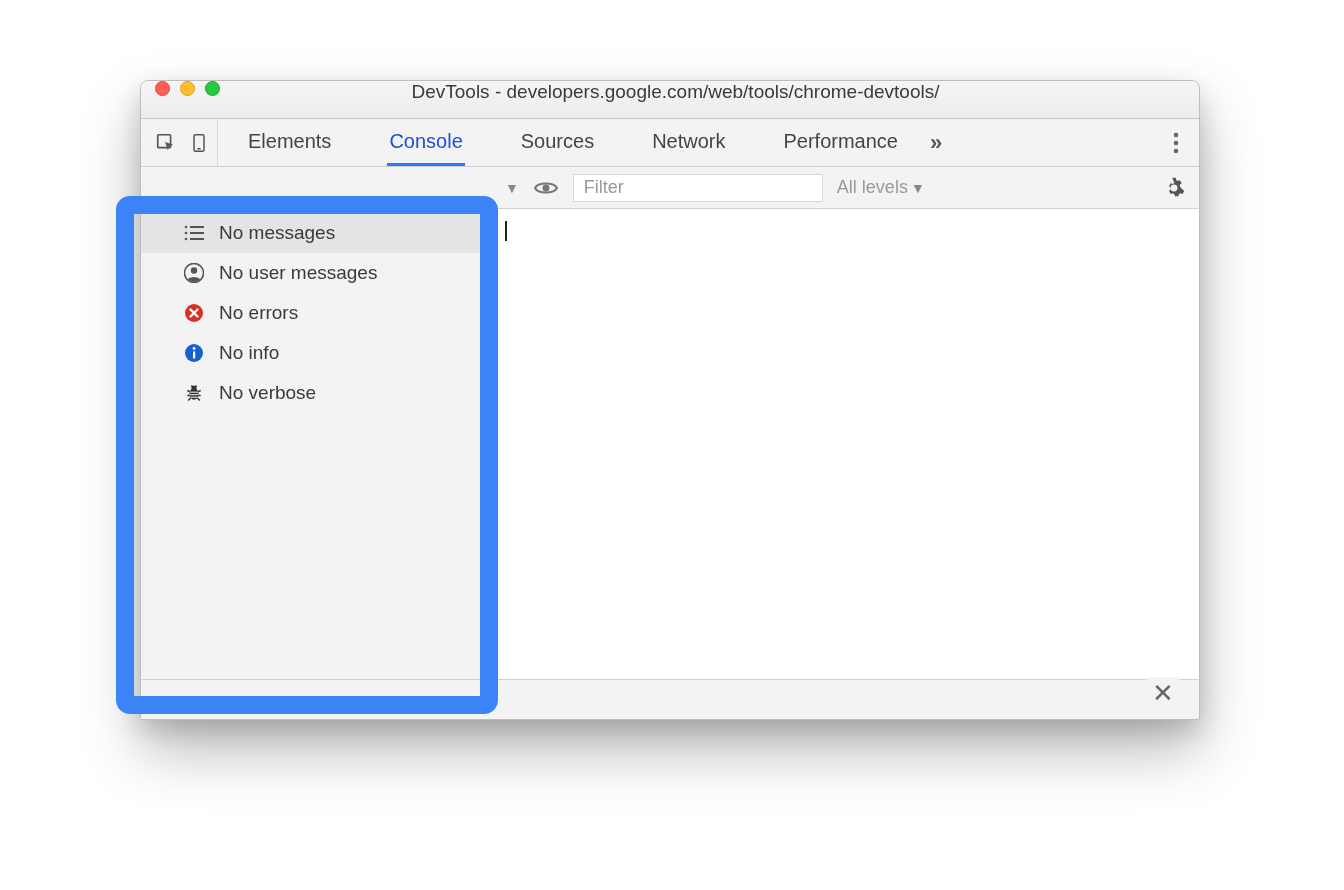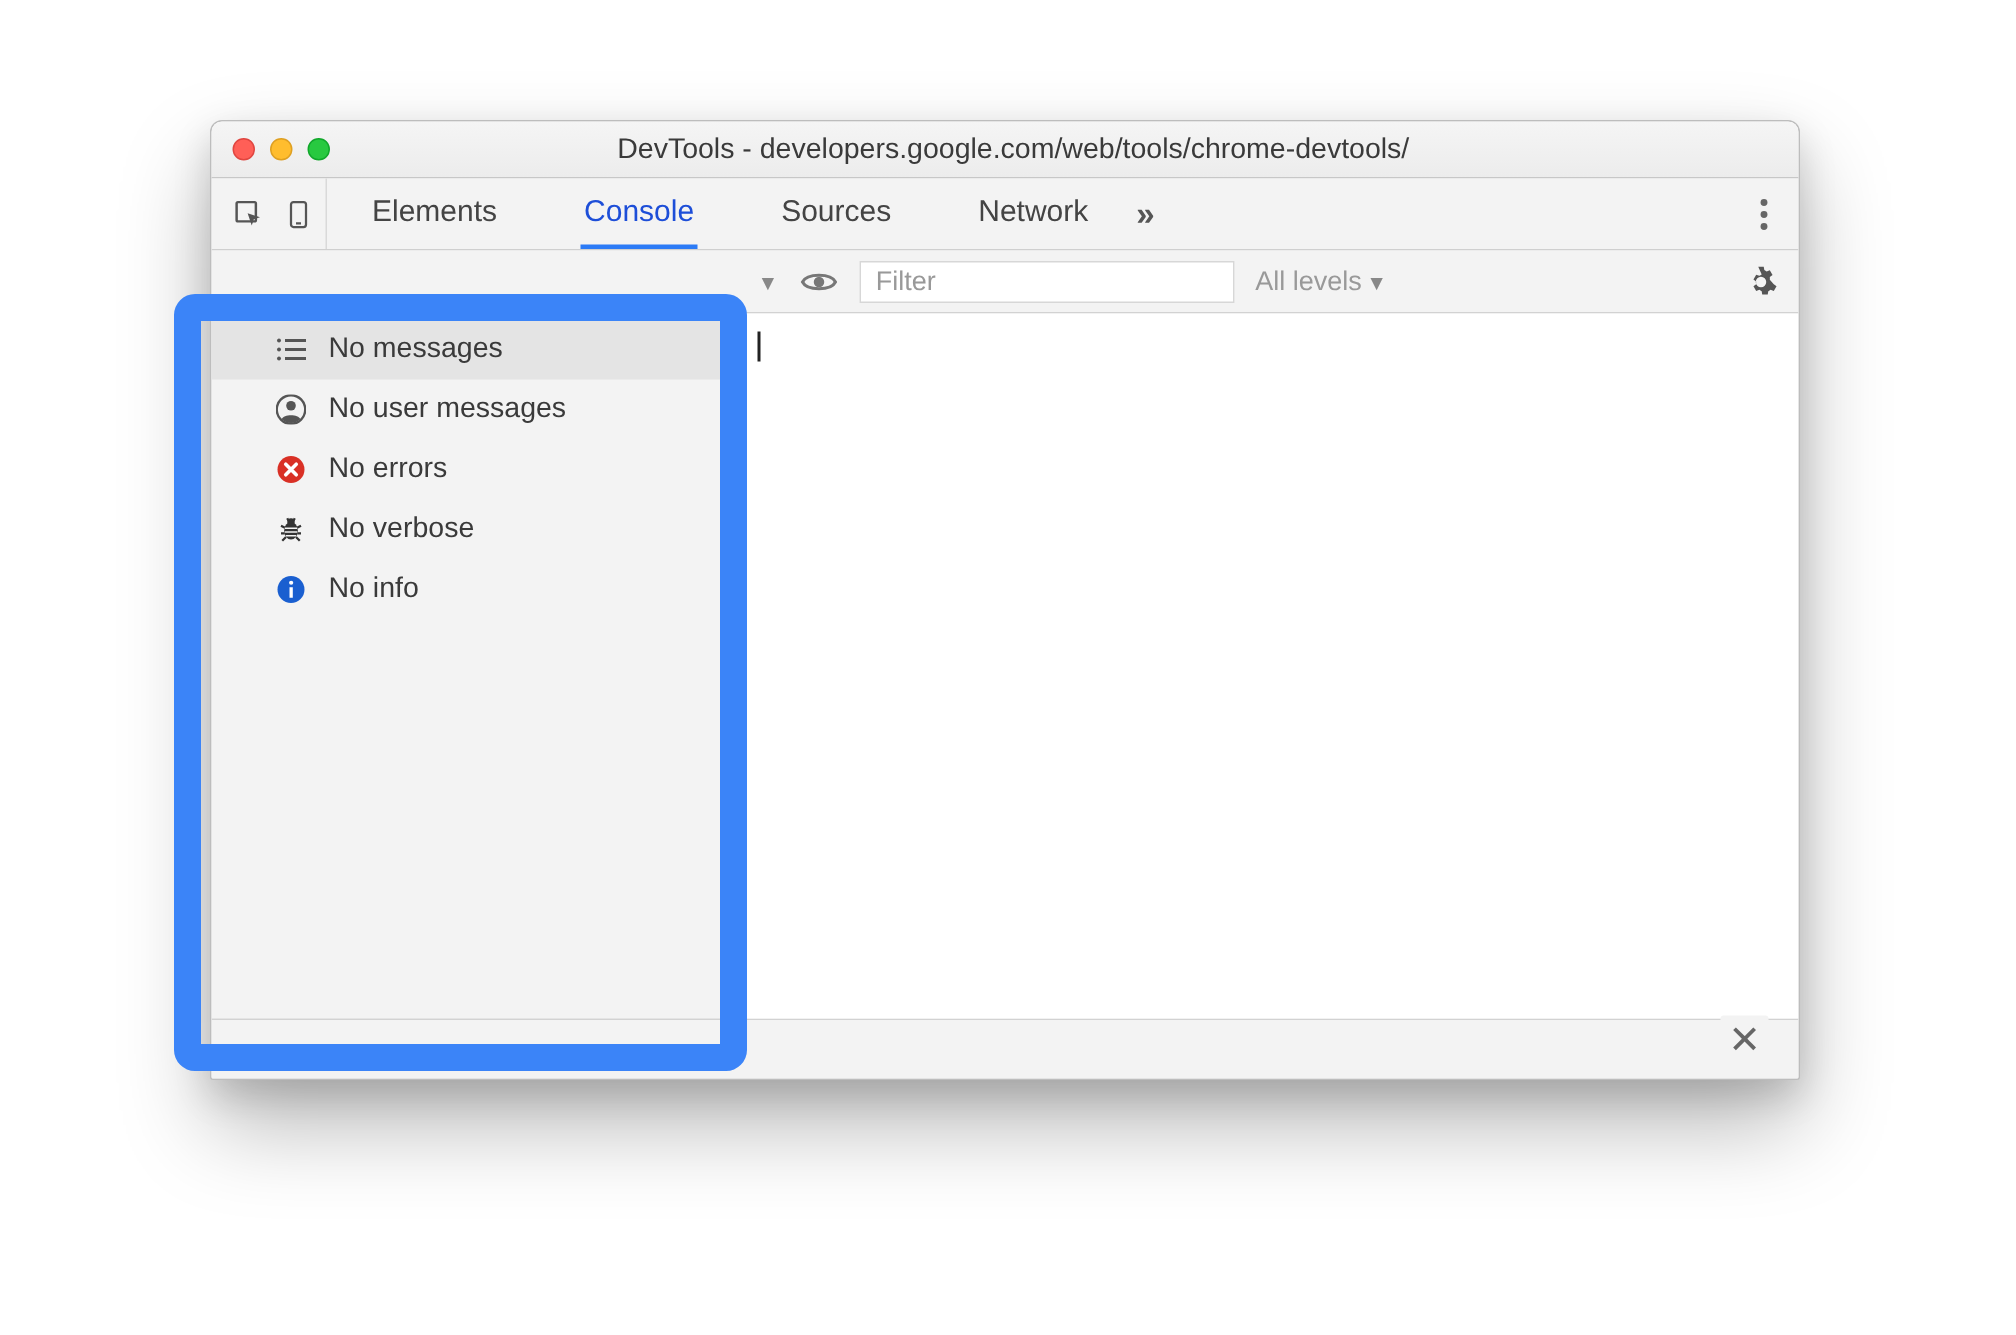--- a/index.html
+++ b/index.html
@@ -24,21 +24,21 @@
     display: flex;
     flex-direction: column;
     overflow: hidden;
   }
   
   .titlebar {
     height: 38px;
     background: linear-gradient(#f5f5f5,#ececec);
     border-bottom: 1px solid #c7c7c7;
     display: flex;
-    align-items: center;
+    align-items: flex-start;
     padding: 0 14px;
     gap: 4px;
     flex-shrink: 0;
   }
   .traffic { display: flex; gap: 10px; margin-right: 8px; }
   .tl { width: 15px; height: 15px; border-radius: 50%; }
   .tl.red { background:#ff5f57; border:1px solid #e04640;}
   .tl.yellow { background:#ffbd2e; border:1px solid #dfa022;}
   .tl.green { background:#28c940; border:1px solid #11a82b;}
   .title { flex: 0 1 auto; margin: 0 auto; color:#3a3a3a; font-size:19px; }
@@ -149,20 +149,21 @@
           <rect x="6" y="2" width="12" height="20" rx="2"></rect>
           <line x1="10" y1="19" x2="14" y2="19"></line>
         </svg>
       </span>
     </div>
     <div class="tabs">
       <div class="tab">Elements</div>
       <div class="tab active">Console</div>
       <div class="tab">Sources</div>
       <div class="tab">Network</div>
+      <div class="tab">Performance</div>
     </div>
     <div class="chev-more">»</div>
     <div class="spacer"></div>
     <div class="kebab">
       <svg width="6" height="22" viewBox="0 0 6 22" fill="#666">
         <circle cx="3" cy="3" r="2.3"></circle>
           <circle cx="3" cy="11" r="2.3"></circle>
           <circle cx="3" cy="19" r="2.3"></circle>
       </svg>
     </div>
@@ -224,43 +225,43 @@
             <circle cx="10" cy="10" r="9" fill="#d93025"></circle>
             <path d="M6.5 6.5 L13.5 13.5 M13.5 6.5 L6.5 13.5" stroke="#fff" stroke-width="2.4" stroke-linecap="round"></path>
           </svg>
         </span>
         <span>No errors</span>
       </div>
 
 
       <div class="side-item">
         <span class="side-ico">
+          <svg width="20" height="20" viewBox="0 0 20 20">
+            <circle cx="10" cy="10" r="9" fill="#1a5fd0"></circle>
+            <rect x="9" y="8.5" width="2.2" height="7" fill="#fff"></rect>
+            <circle cx="10.1" cy="5.5" r="1.4" fill="#fff"></circle>
+          </svg>
+        </span>
+        <span>No info</span>
+      </div>
+
+      <div class="side-item">
+        <span class="side-ico">
           <svg width="20" height="20" viewBox="0 0 24 24" fill="#333">
             <ellipse cx="12" cy="13" rx="5.5" ry="7"></ellipse>
             <circle cx="12" cy="6" r="3"></circle>
             <path d="M4 9 L8 11 M4 15 L7 15 M5 21 L8 18 M20 9 L16 11 M20 15 L17 15 M19 21 L16 18 M9 3 L10 5 M15 3 L14 5" stroke="#333" stroke-width="1.8" fill="none"></path>
             <line x1="7" y1="11" x2="17" y2="11" stroke="#f3f3f3" stroke-width="1.2"></line>
             <line x1="7" y1="14" x2="17" y2="14" stroke="#f3f3f3" stroke-width="1.2"></line>
             <line x1="8" y1="17" x2="16" y2="17" stroke="#f3f3f3" stroke-width="1.2"></line>
           </svg>
         </span>
         <span>No verbose</span>
       </div>
 
-      <div class="side-item">
-        <span class="side-ico">
-          <svg width="20" height="20" viewBox="0 0 20 20">
-            <circle cx="10" cy="10" r="9" fill="#1a5fd0"></circle>
-            <rect x="9" y="8.5" width="2.2" height="7" fill="#fff"></rect>
-            <circle cx="10.1" cy="5.5" r="1.4" fill="#fff"></circle>
-          </svg>
-        </span>
-        <span>No info</span>
-      </div>
-
     </div>
     <div class="console-area">
       <div class="cursor-line"></div>
     </div>
   </div>
 
   <div class="drawer-strip"></div>
   <div class="drawer-close">✕</div>
 </div>
 

